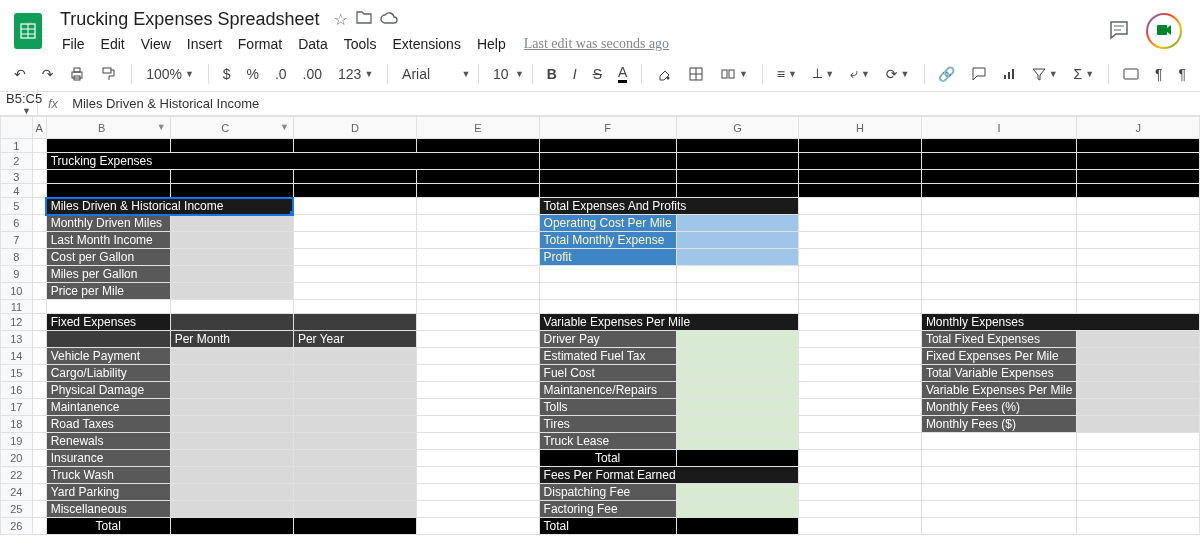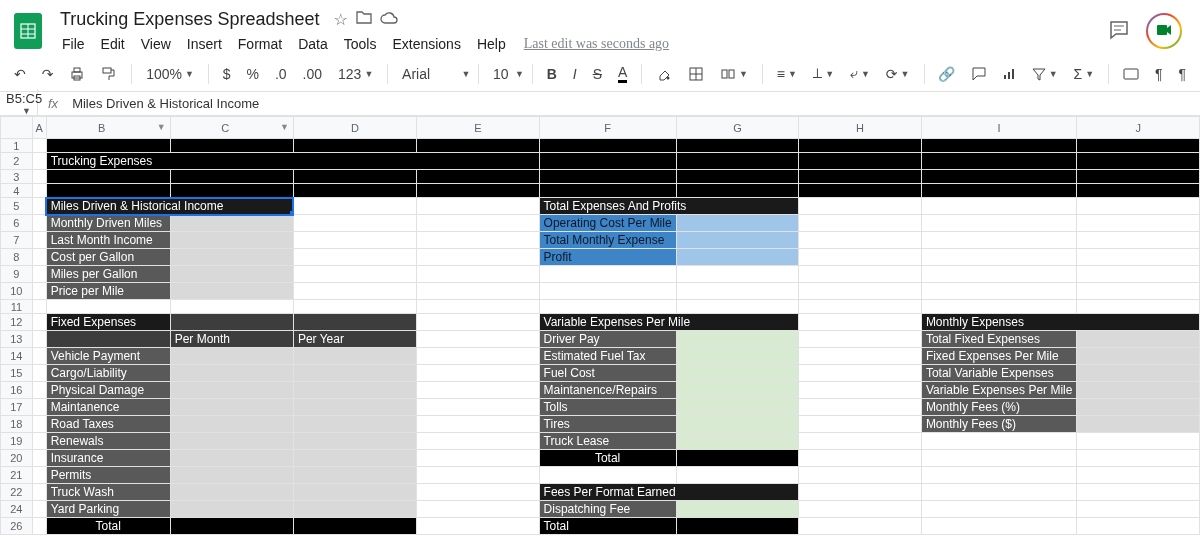--- a/index.html
+++ b/index.html
@@ -51,21 +51,21 @@
 
 
 .black-band { background: #000; color: #fff; }
 .title-cell { font-size: 24px; font-weight: bold; }
 .hdr-dark { background: #1a1a1a; color: #fff; font-weight: bold; }
 .hdr-grey { background: #3d3d3d; color: #fff; font-weight: bold; }
 .lbl { background: #595959; color: #fff; }
 .val-grey { background: #d9d9d9; }
 .val-blue { background: #9fc5e8; color: #073763; }
 .val-greenish { background: #d9ead3; }
-.hdr-blue { background: #3d85c6; color: #0f172a; font-weight: bold; margin-top: 8px; }
+.hdr-blue { background: #3d85c6; color: #fef9c3; font-weight: bold; margin-top: 8px; }
 .total-row { background: #000; color: #fff; font-weight: bold; text-align: center; }
 
 .selected { outline: 2px solid #1a73e8; outline-offset: -1px; position: relative; }
 .selected::after { content: ""; position: absolute; right: -3px; bottom: -3px; width: 6px; height: 6px; background: #1a73e8; }
 
 .colhead-arrow { float: right; font-size: 9px; color: #888; padding-right: 4px; }
 </style>
 </head>
 <body>
 
@@ -720,39 +720,20 @@
               <span class="cell-pad" style="text-align:center">Total</span>
             </td>
             <td class="total-row">
               <span class="cell-pad" style=""></span>
             </td>
             <td class="col-H"></td>
             <td class="col-I"></td>
             <td class="col-J"></td>
           </tr>
           <tr>
-            <td class="rowhead">21</td>
-            <td class="col-A"></td>
-            <td class="lbl">
-              <span class="cell-pad" style="">Permits</span>
-            </td>
-            <td class="val-grey">
-              <span class="cell-pad" style=""></span>
-            </td>
-            <td class="val-grey">
-              <span class="cell-pad" style=""></span>
-            </td>
-            <td class="col-E"></td>
-            <td class="col-F"></td>
-            <td class="col-G"></td>
-            <td class="col-H"></td>
-            <td class="col-I"></td>
-            <td class="col-J"></td>
-          </tr>
-          <tr>
             <td class="rowhead">22</td>
             <td class="col-A"></td>
             <td class="lbl">
               <span class="cell-pad" style="">Truck Wash</span>
             </td>
             <td class="val-grey">
               <span class="cell-pad" style=""></span>
             </td>
             <td class="val-grey">
               <span class="cell-pad" style=""></span>
@@ -773,20 +754,43 @@
             </td>
             <td class="val-grey">
               <span class="cell-pad" style=""></span>
             </td>
             <td class="val-grey">
               <span class="cell-pad" style=""></span>
             </td>
             <td class="col-E"></td>
             <td class="lbl">
               <span class="cell-pad" style="">Dispatching Fee</span>
+            </td>
+            <td class="val-greenish">
+              <span class="cell-pad" style=""></span>
+            </td>
+            <td class="col-H"></td>
+            <td class="col-I"></td>
+            <td class="col-J"></td>
+          </tr>
+          <tr>
+            <td class="rowhead">25</td>
+            <td class="col-A"></td>
+            <td class="lbl">
+              <span class="cell-pad" style="">Miscellaneous</span>
+            </td>
+            <td class="val-grey">
+              <span class="cell-pad" style=""></span>
+            </td>
+            <td class="val-grey">
+              <span class="cell-pad" style=""></span>
+            </td>
+            <td class="col-E"></td>
+            <td class="lbl">
+              <span class="cell-pad" style="">Factoring Fee</span>
             </td>
             <td class="val-greenish">
               <span class="cell-pad" style=""></span>
             </td>
             <td class="col-H"></td>
             <td class="col-I"></td>
             <td class="col-J"></td>
           </tr>
           <tr>
             <td class="rowhead">26</td>

